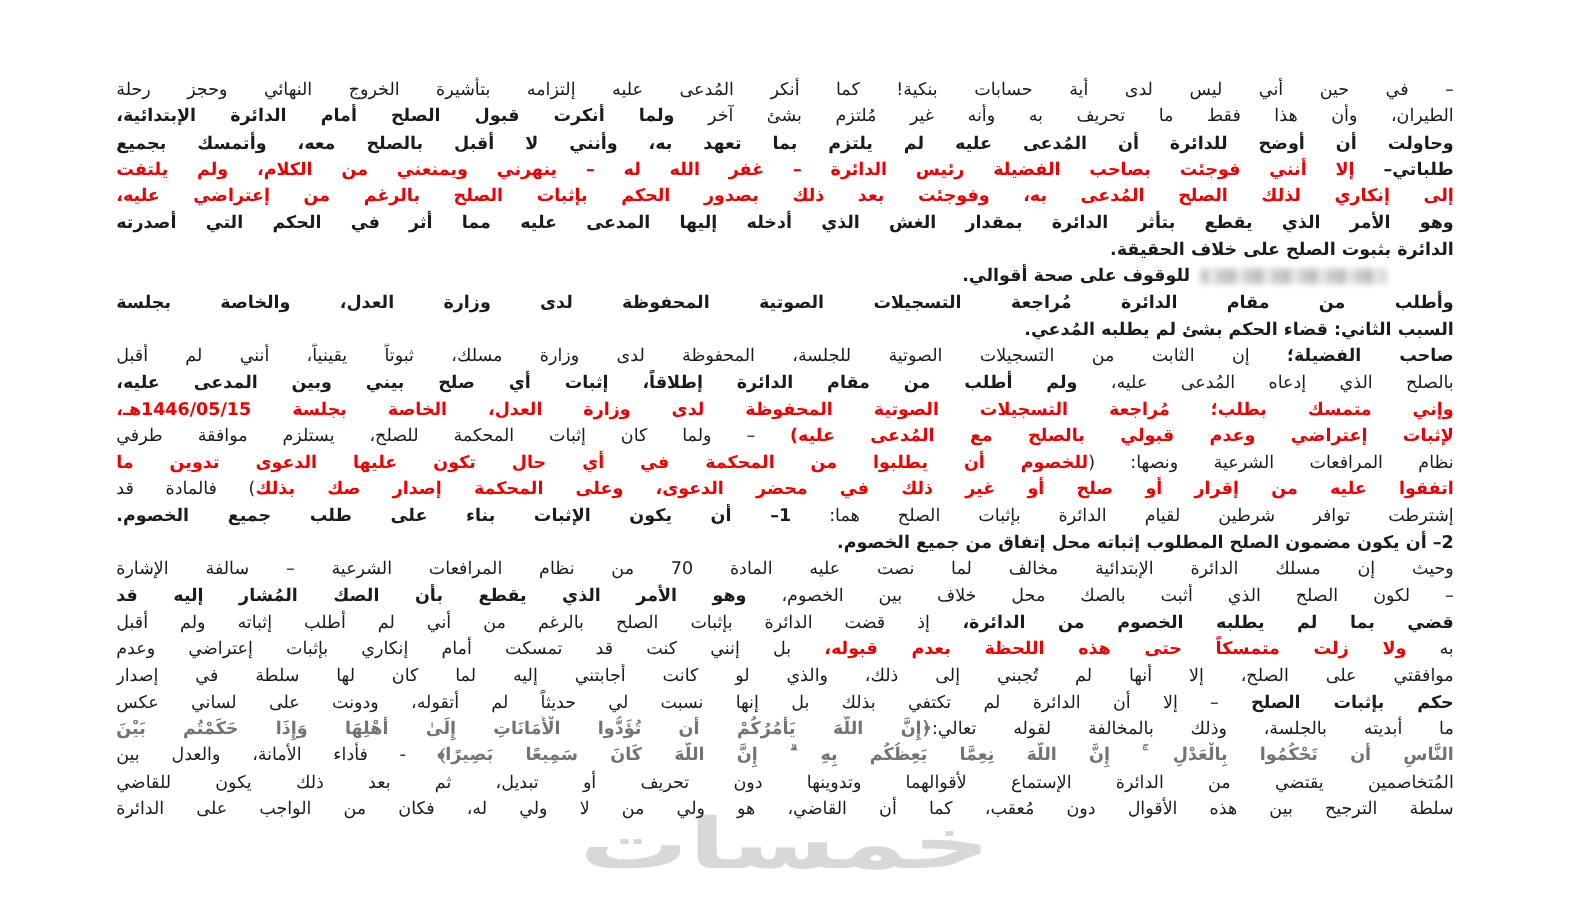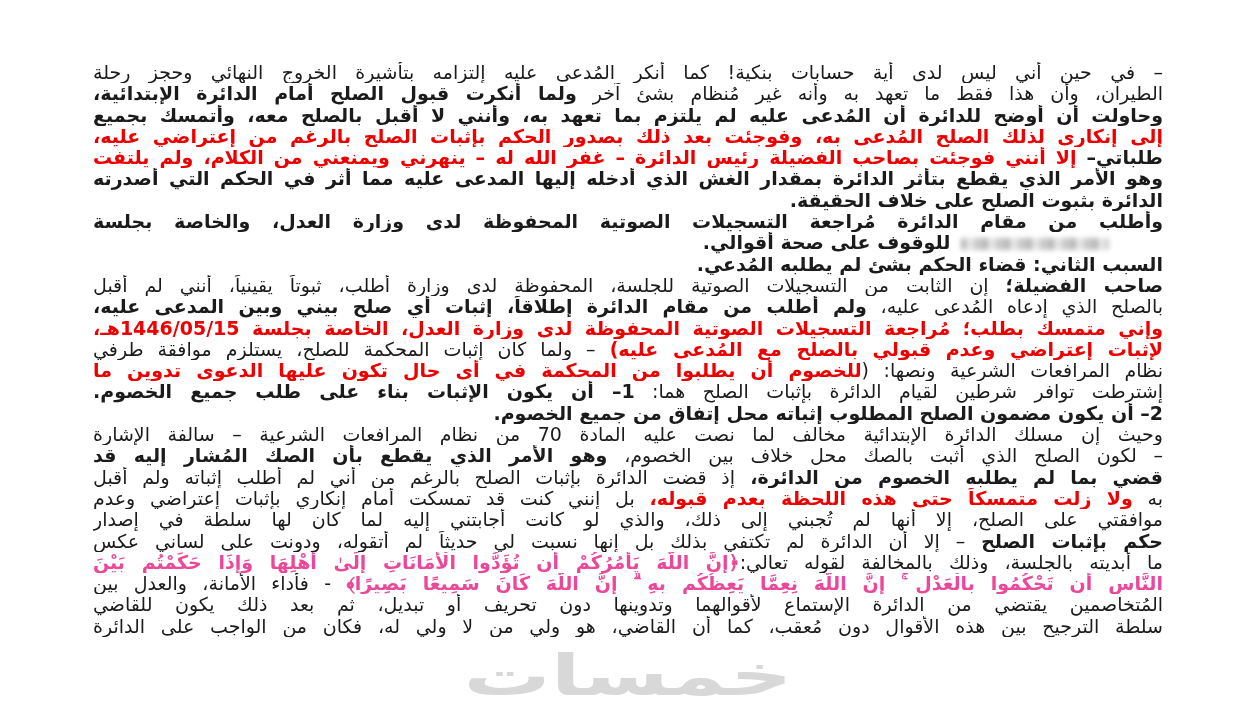--- a/index.html
+++ b/index.html
@@ -5,64 +5,65 @@
   html,body{margin:0;padding:0;}
   body{
     width:1255px;height:720px;background:#ffffff;overflow:hidden;
     font-family:"DejaVu Sans",sans-serif;
   }
   .page{
     position:relative;width:1255px;height:720px;background:#ffffff;
   }
   .doc{
     position:absolute;top:62px;right:92px;left:93px;z-index:1;
-    direction:rtl;color:#1b1b1b;font-size:19px;
+    direction:rtl;color:#1b1b1b;font-size:14px;
   }
   .line{
     height:21.3px;line-height:21.3px;overflow:hidden;
     text-align:justify;text-align-last:justify;white-space:nowrap;
   }
   .line.al-right{text-align:left;text-align-last:right;}
   .seg{white-space:pre-wrap;}
   .bold{font-weight:bold;}
   .und{text-underline-offset:3px;}
   .red{color:#ee0000;}
-  .blue{color:#ec4899;}
+  .blue{color:#737373;}
   .redact{
     display:inline-block;vertical-align:middle;height:12px;margin:0 4px;
     background:repeating-linear-gradient(90deg,#9e9e9e 0 5px,#dcdcdc 5px 13px,#b5b5b5 13px 22px);
     filter:blur(2.4px);opacity:.75;border-radius:2px;
   }
   .watermark{
     position:absolute;z-index:0;left:50%;top:648px;transform:translateX(-50%) scaleX(1.55);
     transform-origin:center;font-weight:bold;font-size:56px;line-height:56px;
     color:#b9b9b9;opacity:.55;letter-spacing:2px;user-select:none;
   }
 </style>
 </head>
 <body>
 
 <div class="page">
   <div class="watermark">خمسات</div>
   <div class="doc">
       <div class="line"><span class="seg">– في حين أني ليس لدى أية حسابات بنكية! كما أنكر المُدعى عليه إلتزامه بتأشيرة الخروج النهائي وحجز رحلة</span></div>
-      <div class="line"><span class="seg">الطيران، وأن هذا فقط ما تعهد به وأنه غير مُنظام بشئ آخر </span><span class="seg bold und">ولما أنكرت قبول الصلح أمام الدائرة الإبتدائية،</span></div>
+      <div class="line"><span class="seg">الطيران، وأن هذا فقط ما تحريف به وأنه غير مُلتزم بشئ آخر </span><span class="seg bold und">ولما أنكرت قبول الصلح أمام الدائرة الإبتدائية،</span></div>
       <div class="line"><span class="seg bold und">وحاولت أن أوضح للدائرة أن المُدعى عليه لم يلتزم بما تعهد به، وأنني لا أقبل بالصلح معه، وأتمسك بجميع</span></div>
+      <div class="line"><span class="seg bold und">طلباتي</span><span class="seg bold">– </span><span class="seg bold und red">إلا أنني فوجئت بصاحب الفضيلة رئيس الدائرة – غفر الله له – ينهرني ويمنعني من الكلام، ولم يلتفت</span></div>
       <div class="line"><span class="seg bold und red">إلى إنكاري لذلك الصلح المُدعى به، وفوجئت بعد ذلك بصدور الحكم بإثبات الصلح بالرغم من إعتراضي عليه،</span></div>
-      <div class="line"><span class="seg bold und">طلباتي</span><span class="seg bold">– </span><span class="seg bold und red">إلا أنني فوجئت بصاحب الفضيلة رئيس الدائرة – غفر الله له – ينهرني ويمنعني من الكلام، ولم يلتفت</span></div>
       <div class="line"><span class="seg bold">وهو الأمر الذي يقطع بتأثر الدائرة بمقدار الغش الذي أدخله إليها المدعى عليه مما أثر في الحكم التي أصدرته</span></div>
       <div class="line al-right"><span class="seg bold">الدائرة بثبوت الصلح على خلاف الحقيقة.</span></div>
+      <div class="line al-right" style="margin-right: 50px;"><span class="redact" style="width: 148px;"></span><span class="seg bold und"> للوقوف على صحة أقوالي.</span></div>
       <div class="line"><span class="seg bold und">وأطلب من مقام الدائرة مُراجعة التسجيلات الصوتية المحفوظة لدى وزارة العدل، والخاصة بجلسة</span></div>
-      <div class="line al-right" style="margin-right: 50px;"><span class="redact" style="width: 148px;"></span><span class="seg bold und"> للوقوف على صحة أقوالي.</span></div>
       <div class="line al-right"><span class="seg bold und">السبب الثاني: قضاء الحكم بشئ لم يطلبه المُدعي.</span></div>
-      <div class="line"><span class="seg bold und">صاحب الفضيلة؛</span><span class="seg"> إن الثابت من التسجيلات الصوتية للجلسة، المحفوظة لدى وزارة أطلب، </span><span class="seg und">ثبوتاً يقينياً</span><span class="seg">، أنني لم أقبل</span></div>
+      <div class="line"><span class="seg bold und">صاحب الفضيلة؛</span><span class="seg"> إن الثابت من التسجيلات الصوتية للجلسة، المحفوظة لدى وزارة مسلك، </span><span class="seg und">ثبوتاً يقينياً</span><span class="seg">، أنني لم أقبل</span></div>
       <div class="line"><span class="seg">بالصلح الذي إدعاه المُدعى عليه، </span><span class="seg bold und">ولم أطلب من مقام الدائرة إطلاقاً، إثبات أي صلح بيني وبين المدعى عليه،</span></div>
       <div class="line"><span class="seg bold und red">وإني متمسك بطلب؛ مُراجعة التسجيلات الصوتية المحفوظة لدى وزارة العدل، الخاصة بجلسة 1446/05/15هـ،</span></div>
       <div class="line"><span class="seg bold und red">لإثبات إعتراضي وعدم قبولي بالصلح مع المُدعى عليه)</span><span class="seg"> – ولما كان إثبات المحكمة للصلح، يستلزم موافقة طرفي</span></div>
       <div class="line"><span class="seg">نظام المرافعات الشرعية ونصها: (</span><span class="seg bold red">للخصوم أن يطلبوا من المحكمة في أي حال تكون عليها الدعوى تدوين ما</span></div>
+      <div class="line"><span class="seg bold red">اتفقوا عليه من إقرار أو صلح أو غير ذلك في محضر الدعوى، وعلى المحكمة إصدار صك بذلك</span><span class="seg">) فالمادة قد</span></div>
       <div class="line"><span class="seg">إشترطت توافر شرطين لقيام الدائرة بإثبات الصلح هما: </span><span class="seg bold und">1– أن يكون الإثبات بناء على طلب جميع الخصوم.</span></div>
       <div class="line al-right"><span class="seg bold und">2– أن يكون مضمون الصلح المطلوب إثباته محل إتفاق من جميع الخصوم.</span></div>
       <div class="line"><span class="seg">وحيث إن مسلك الدائرة الإبتدائية مخالف لما نصت عليه المادة 70 من نظام المرافعات الشرعية – سالفة الإشارة</span></div>
       <div class="line"><span class="seg">– لكون الصلح الذي أثبت بالصك محل خلاف بين الخصوم، </span><span class="seg bold">وهو الأمر الذي يقطع بأن الصك المُشار إليه قد</span></div>
       <div class="line"><span class="seg bold">قضي بما لم يطلبه الخصوم من الدائرة، </span><span class="seg">إذ قضت الدائرة بإثبات الصلح بالرغم من أني لم أطلب إثباته ولم أقبل</span></div>
       <div class="line"><span class="seg">به </span><span class="seg bold red">ولا زلت متمسكاً حتى هذه اللحظة بعدم قبوله،</span><span class="seg"> بل إنني كنت قد تمسكت أمام إنكاري بإثبات إعتراضي وعدم</span></div>
       <div class="line"><span class="seg">موافقتي على الصلح، إلا أنها لم تُجبني إلى ذلك، والذي لو كانت أجابتني إليه لما كان لها سلطة في إصدار</span></div>
       <div class="line"><span class="seg bold">حكم بإثبات الصلح</span><span class="seg"> – إلا أن الدائرة لم تكتفي بذلك بل إنها نسبت لي حديثاً لم أتقوله، ودونت على لساني عكس</span></div>
       <div class="line"><span class="seg">ما أبديته بالجلسة، وذلك بالمخالفة لقوله تعالي:</span><span class="seg bold blue">﴿إِنَّ اللَّهَ يَأْمُرُكُمْ أَن تُؤَدُّوا الْأَمَانَاتِ إِلَىٰ أَهْلِهَا وَإِذَا حَكَمْتُم بَيْنَ</span></div>
       <div class="line"><span class="seg bold blue">النَّاسِ أَن تَحْكُمُوا بِالْعَدْلِ ۚ إِنَّ اللَّهَ نِعِمَّا يَعِظُكُم بِهِ ۗ إِنَّ اللَّهَ كَانَ سَمِيعًا بَصِيرًا﴾</span><span class="seg"> - فأداء الأمانة، والعدل بين</span></div>

